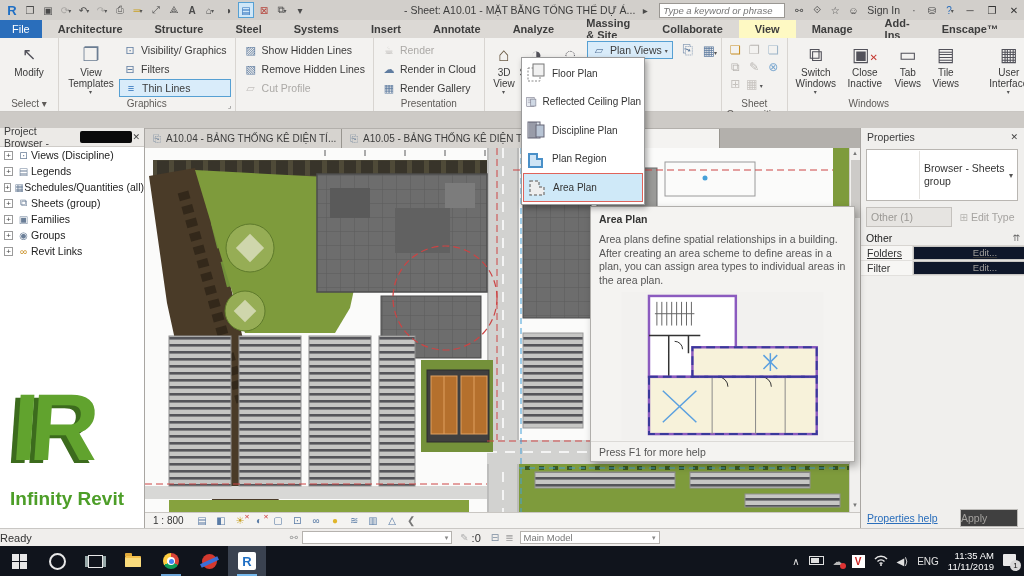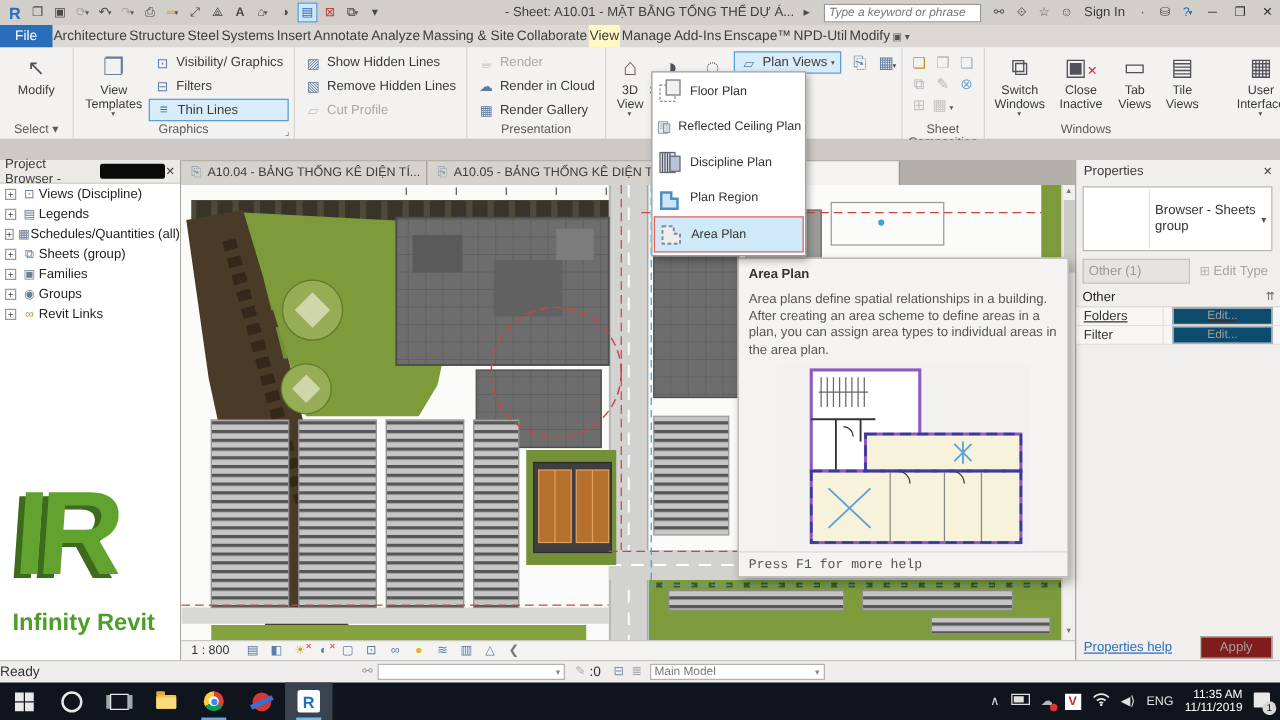--- a/index.html
+++ b/index.html
@@ -11,21 +11,21 @@
   #titlebar{left:0;top:0;width:1024px;height:20px;background:#d2cfcb;display:flex;align-items:center;gap:2px;padding-left:4px;box-sizing:border-box;}
   .qi{display:inline-flex;align-items:center;justify-content:center;min-width:16px;height:16px;font-size:10px;color:#4a4a4a;}
   .qi.gray{color:#a9a7a4;}
   .qi.hl{background:#cfe7f8;border:1px solid #56a0d3;box-sizing:border-box;}
   .caret{font-size:6px;color:#555;margin-left:-1px;}
   #tb-title{margin-left:auto;font-size:10.5px;color:#3c3c3c;white-space:nowrap;}
   #tb-search{width:118px;height:13px;font-size:9.5px;border:1px solid #9a9793;background:#fff;margin:0 4px;padding:0 3px;font-style:italic;color:#777;}
   .winbtn{width:20px;text-align:center;font-size:10px;color:#333;}
   
   #tabrow{left:0;top:20px;width:1024px;height:18px;background:#dcd9d5;display:flex;align-items:stretch;}
-  .rtab{display:flex;align-items:center;padding:0 1px;font-size:11px;color:#3d3d3d;}
+  .rtab{display:flex;align-items:center;padding:0 16px;font-size:11px;color:#3d3d3d;font-weight:bold;}
   .rtab.active{background:#fef9c3;}
   #file-tab{background:#2a6ebb;color:#fff;padding:0 12px;display:flex;align-items:center;}
   
   #ribbon{left:0;top:38px;width:1024px;height:74px;background:#f3f2f0;display:flex;box-sizing:border-box;border-bottom:1px solid #c9c6c2;}
   .rpanel{position:relative;display:flex;align-items:flex-start;padding:3px 4px 14px 4px;border-right:1px solid #d8d5d1;}
   .plabel{position:absolute;bottom:0;left:0;right:0;text-align:center;font-size:10px;color:#5e5b58;height:13px;}
   .bigbtn{display:flex;flex-direction:column;align-items:center;width:50px;font-size:10px;color:#3a3a3a;line-height:1.12;text-align:center;padding-top:1px;}
   .bigbtn .bicon{font-size:19px;height:25px;line-height:25px;color:#52525a;}
   .vcol{display:flex;flex-direction:column;gap:1px;}
   .smallbtn{display:flex;align-items:center;gap:4px;font-size:10.5px;color:#3a3a3a;height:18px;padding:0 4px;white-space:nowrap;box-sizing:border-box;}
@@ -61,23 +61,23 @@
   #type-box{position:absolute;left:5px;top:21px;width:152px;height:52px;background:#fff;border:1px solid #b9b6b2;display:flex;align-items:center;box-sizing:border-box;}
   #type-img{width:52px;height:48px;border-right:1px solid #e4e2df;}
   #type-text{flex:1;padding:0 4px;font-size:10.5px;color:#333;line-height:1.25;}
   #prop-combo-row{position:absolute;left:5px;top:79px;width:152px;height:20px;display:flex;gap:4px;}
   #other-combo{flex:1;background:#e6e4e1;border:1px solid #c4c1bd;color:#9a9894;font-size:10.5px;display:flex;align-items:center;padding:0 4px;box-sizing:border-box;}
   #edit-type{width:62px;background:#f0efed;color:#a5a3a0;font-size:10.5px;display:flex;align-items:center;gap:3px;justify-content:center;}
   .phead{position:absolute;left:0px;top:102px;width:164px;height:16px;display:flex;align-items:center;padding:0 5px;font-size:10.5px;color:#222;border-bottom:1px solid #d8d5d1;box-sizing:border-box;}
   .prow{position:absolute;left:0;width:164px;height:15px;display:flex;font-size:10.5px;border-bottom:1px solid #e2e0dd;box-sizing:border-box;background:#f7f6f4;}
   .prow .pname{width:70px;padding:1px 0 0 6px;color:#333;box-sizing:border-box;border-right:1px solid #e2e0dd;}
   .prow .pval{flex:1;display:flex;align-items:center;justify-content:center;}
-  .editbtn{width:78px;height:12px;background:#0c4a6e;border:1px solid #c8c6c3;color:#a09e9b;font-size:9.5px;text-align:center;line-height:12px;}
+  .editbtn{width:78px;height:12px;background:#0f172a;border:1px solid #c8c6c3;color:#a09e9b;font-size:9.5px;text-align:center;line-height:12px;padding-left:32px;}
   #props-help{position:absolute;left:6px;top:384px;color:#2a6ebb;text-decoration:underline;font-size:10.5px;}
-  #apply-btn{position:absolute;right:6px;top:381px;width:56px;height:16px;background:#7f1d1d;border:1px solid #bdbbb8;color:#a3a19e;font-size:10.5px;text-align:center;line-height:16px;}
+  #apply-btn{position:absolute;right:6px;top:381px;width:56px;height:16px;background:#404040;border:1px solid #bdbbb8;color:#a3a19e;font-size:10.5px;line-height:16px;}
   
   #statusbar{left:0;top:528px;width:1024px;height:18px;background:#f0eeec;border-top:1px solid #c9c7c4;display:flex;align-items:center;box-sizing:border-box;}
   .scombo{height:13px;background:#fff;border:1px solid #b5b2ae;display:flex;align-items:center;justify-content:space-between;font-size:9.5px;color:#777;padding:0 3px;box-sizing:border-box;}
   
   #taskbar{left:0;top:546px;width:1024px;height:30px;background:#10141c;display:flex;align-items:center;}
   .tslot{width:38px;height:30px;display:flex;align-items:center;justify-content:center;position:relative;}
   .tslot.active{background:#3a4250;}
   .underl{position:absolute;bottom:0;left:9px;right:9px;height:2px;background:#76b9ed;}
   .tray{margin-left:auto;display:flex;align-items:center;gap:9px;padding-right:8px;color:#e8e8e8;}
   .tri{font-size:10px;color:#e0e0e0;position:relative;}
@@ -94,21 +94,21 @@
   .revit-tile{width:18px;height:18px;background:#fff;display:flex;align-items:center;justify-content:center;font-weight:bold;color:#1f6fc4;font-size:13px;border-radius:2px;}
   
   #planmenu{left:521px;top:57px;width:124px;height:148px;background:#fff;border:1px solid #9a9a9a;box-shadow:2px 3px 6px rgba(0,0,0,.35);z-index:60;padding:1px;box-sizing:border-box;}
   .mitem{display:flex;align-items:center;gap:5px;height:28.5px;padding:0 2px;font-size:10px;color:#333;white-space:nowrap;overflow:hidden;box-sizing:border-box;}
   .mitem.sel{background:#cfe9f8;border:1px solid #e0635a;}
   
   #tooltip{left:590px;top:206px;width:265px;height:256px;background:#f4f3f1;border:1px solid #b0aeab;box-shadow:3px 4px 8px rgba(0,0,0,.3);z-index:55;box-sizing:border-box;}
   #tt-title{font-size:10.5px;font-weight:bold;color:#333;padding:6px 8px 0 8px;}
   #tt-summary{font-size:10.5px;color:#555;padding:5px 8px 0 8px;}
   #tt-body{font-size:10.5px;color:#555;padding:8px 8px 0 8px;line-height:1.3;}
-  #tt-footer{position:absolute;bottom:0;left:0;right:0;height:19px;border-top:1px solid #dcdad7;font-size:10.5px;color:#555;display:flex;align-items:center;padding-left:8px;font-family:Liberation Mono, monospace;}
+  #tt-footer{position:absolute;bottom:0;left:0;right:0;height:19px;border-top:1px solid #dcdad7;font-size:10.5px;color:#555;display:flex;align-items:center;padding-left:8px;}
 </style>
 </head>
 <body>
 
 <div id="app">
 
   <div id="titlebar" class="abs">
     <span class="qi" style="color:#1f6fc4;font-weight:bold;font-size:13px;">R</span>
     <span class="qi">❐</span>
     <span class="qi">▣</span>

